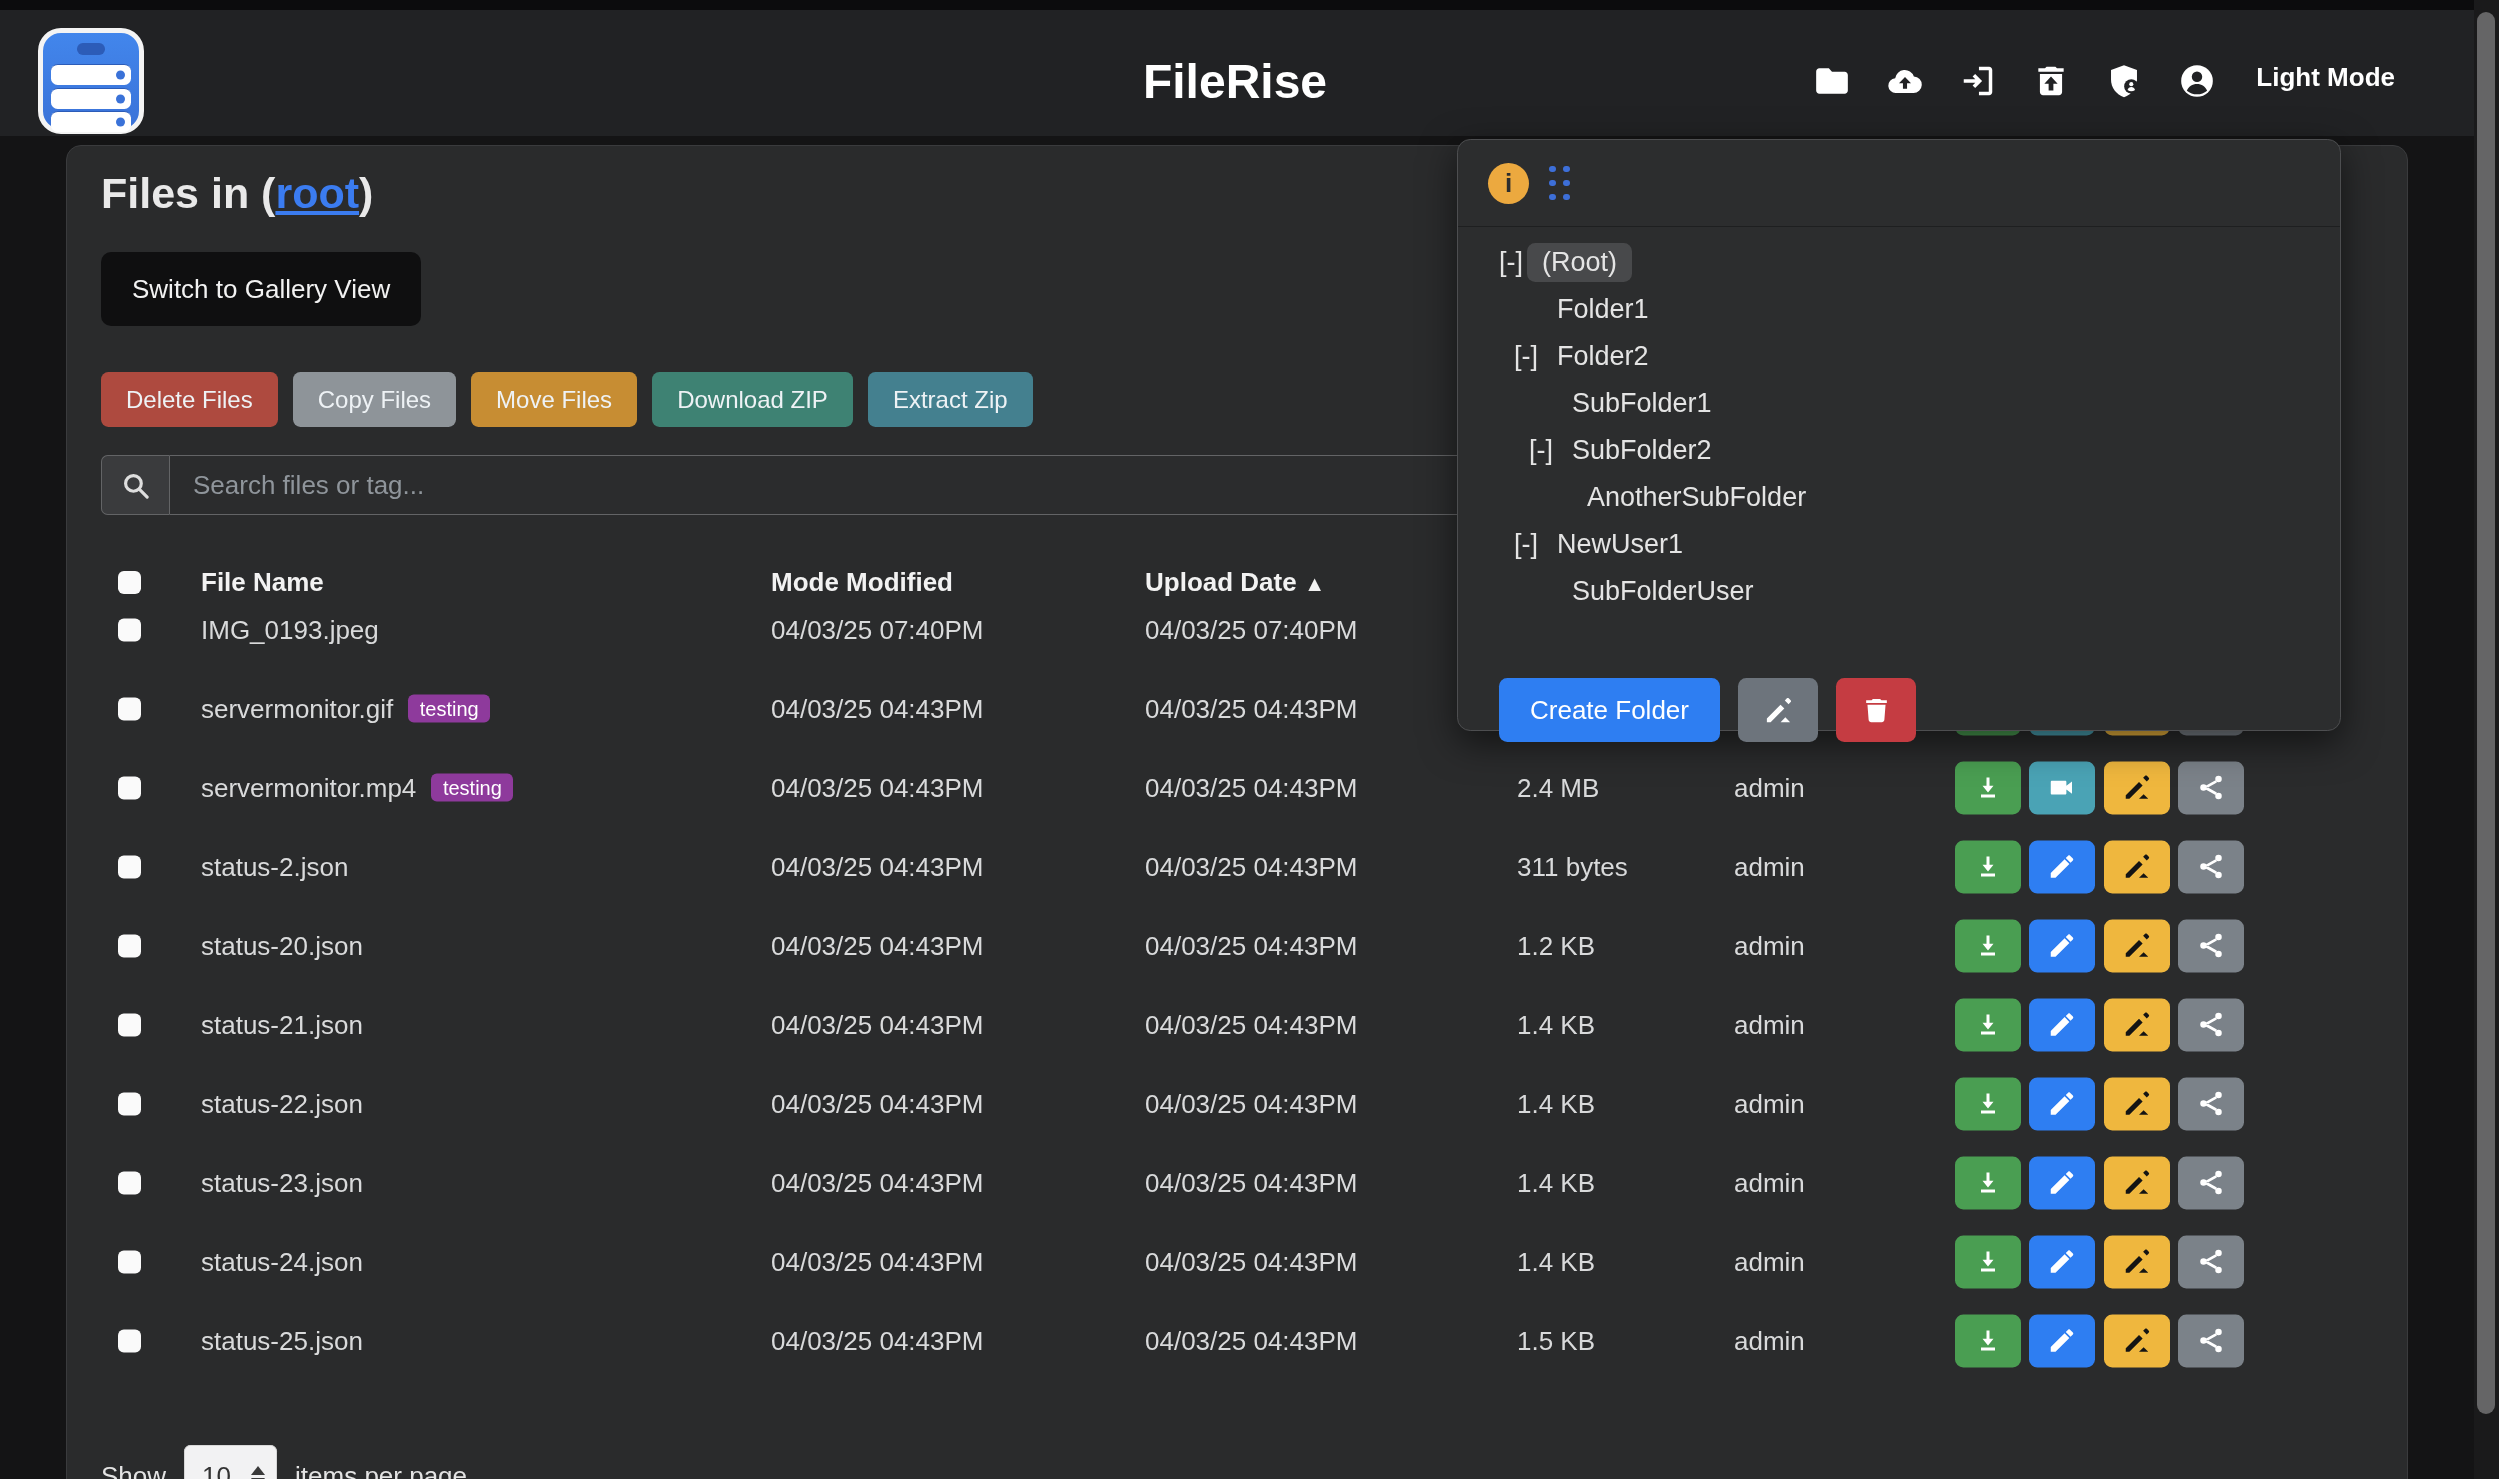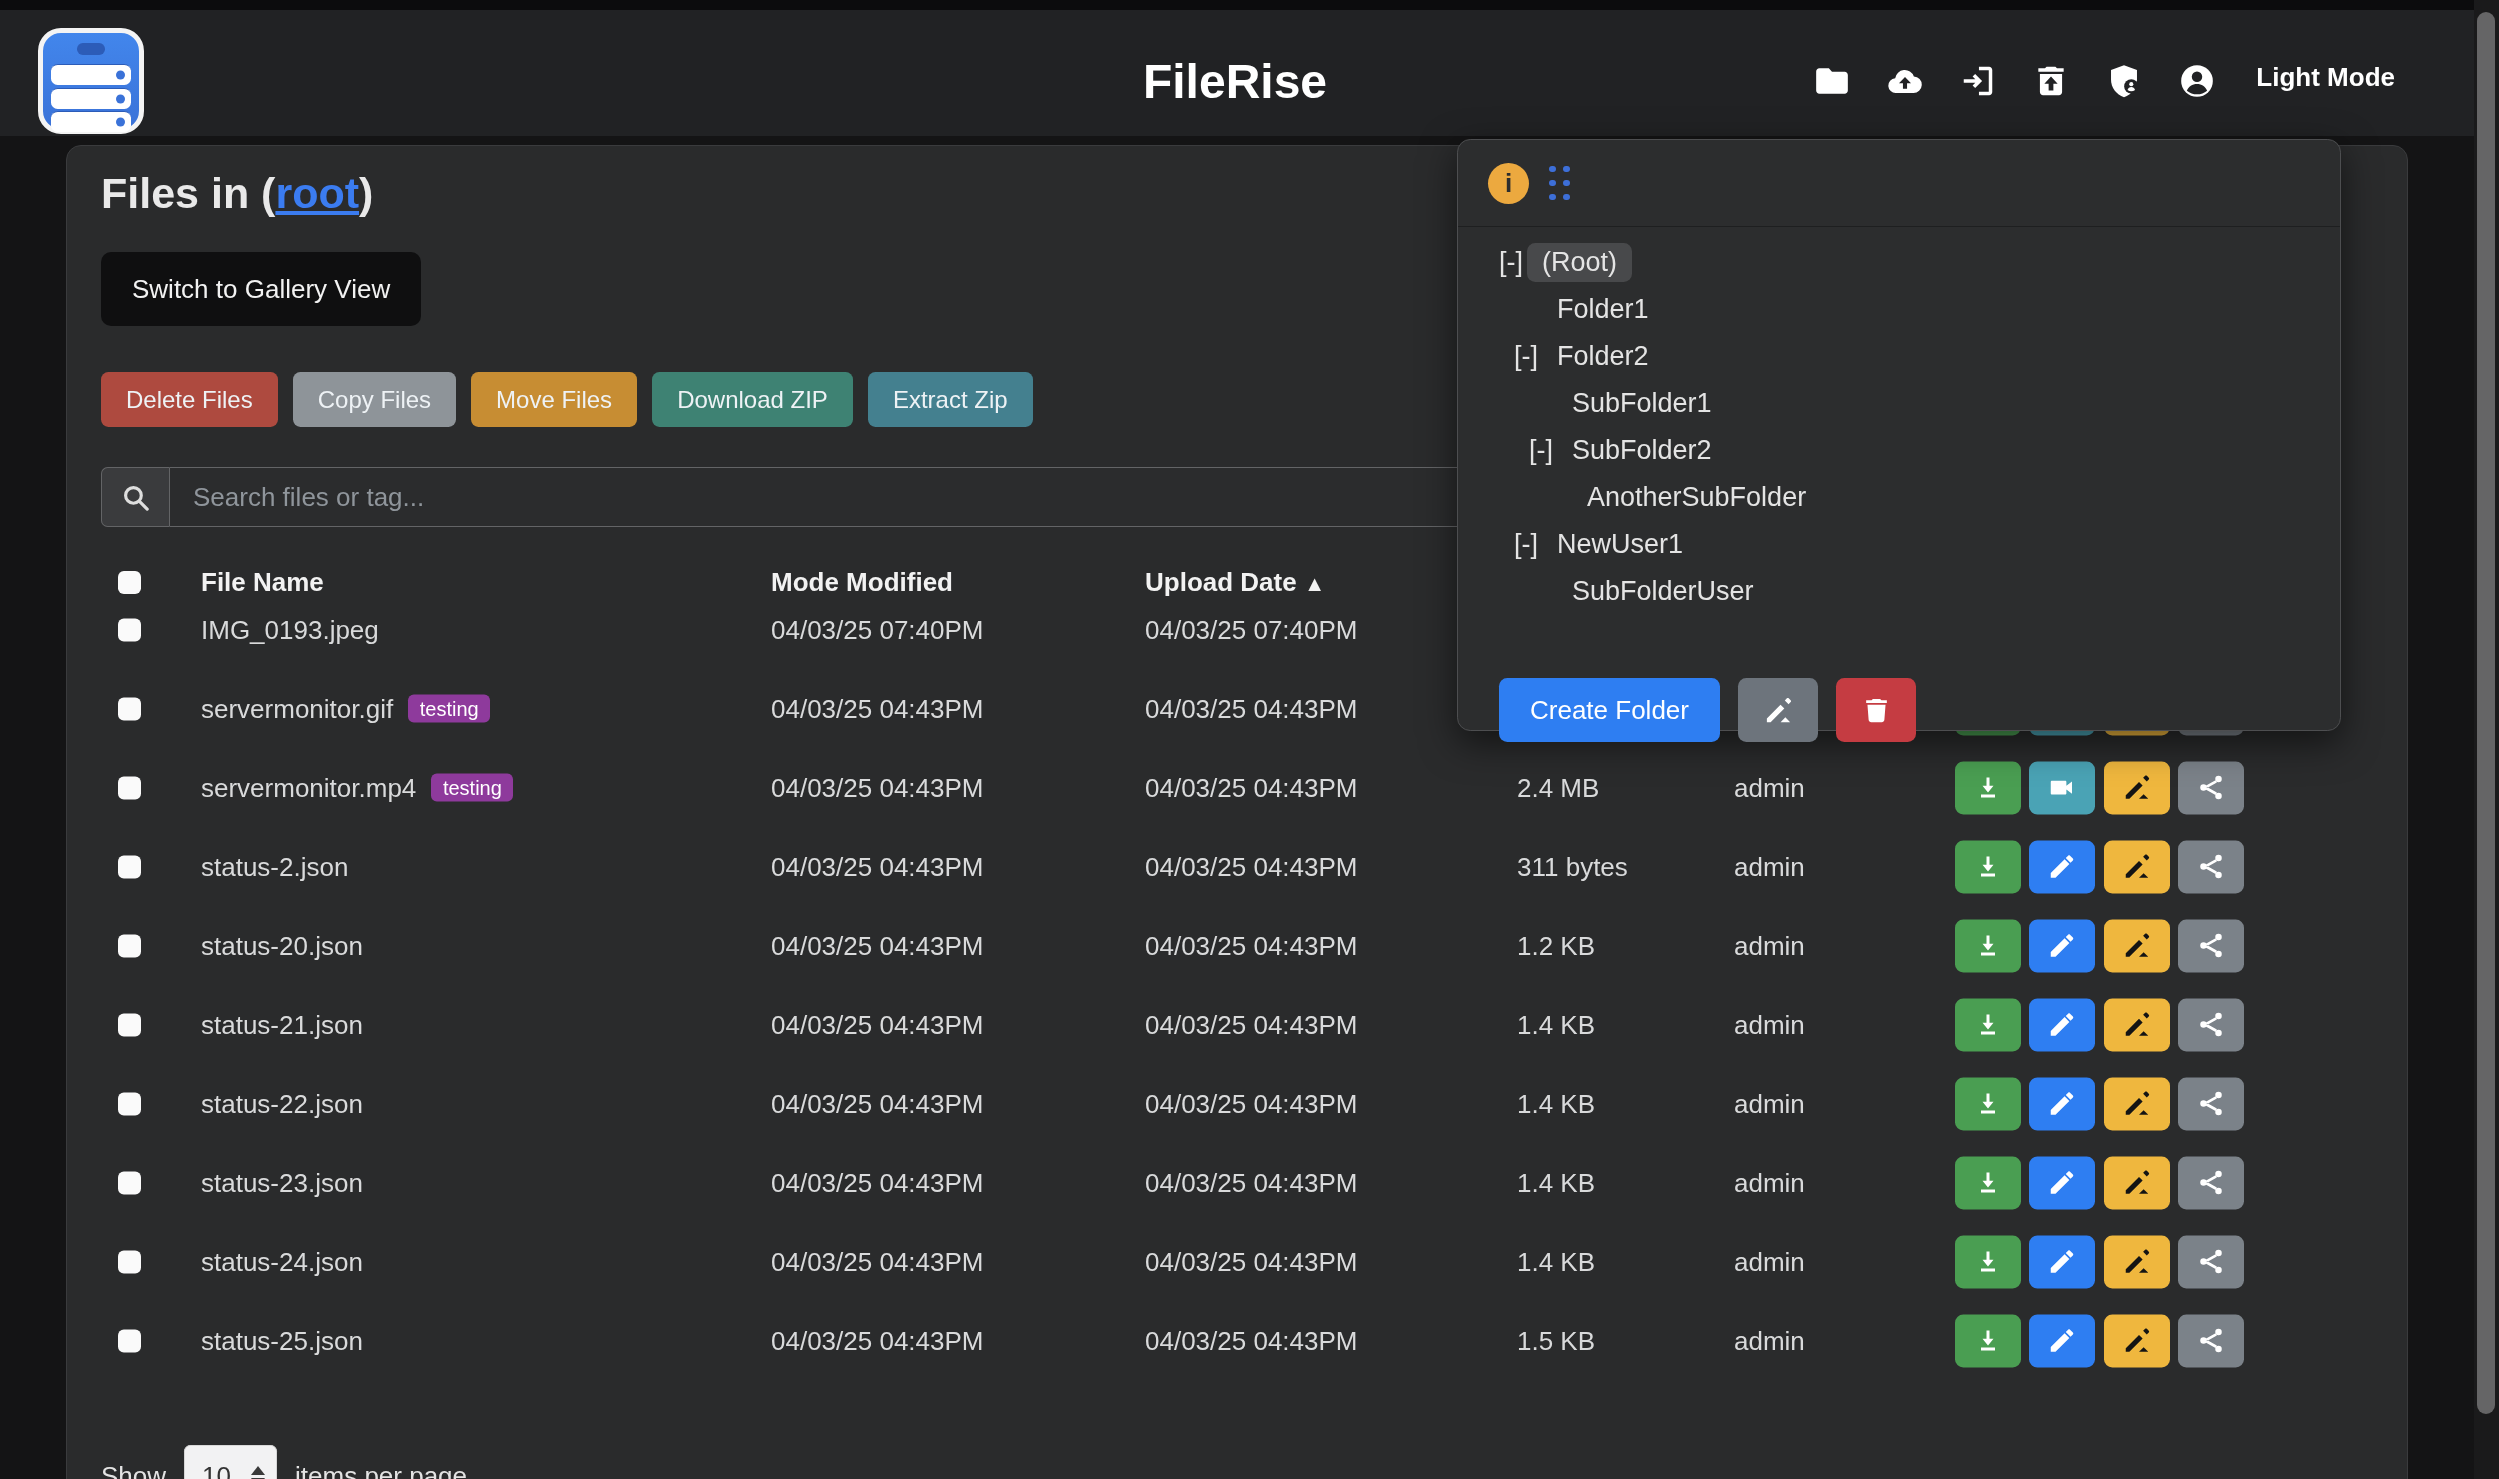--- a/index.html
+++ b/index.html
@@ -23,21 +23,21 @@
   #rail .thumb{position:absolute;left:3.3px;top:11.6px;width:18px;height:1402px;border-radius:9px;background:#656566;}
   
   #card{left:66px;top:145px;width:2342px;height:1405px;background:#2a2b2c;border:0.8px solid #3a3b3d;border-radius:15px;box-sizing:border-box;}
   #heading{left:101px;top:169px;font-size:43px;font-weight:bold;color:#e9e9e9;}
   #heading a{color:#3b7cf0;text-decoration:underline;cursor:pointer;}
   #gallery-btn{left:101px;top:252px;height:74px;padding:0 31px;background:#0f0f10;color:#f2f2f2;border:none;border-radius:10px;
     font-size:26px;font-family:inherit;cursor:pointer;}
   #bulk-toolbar{left:101px;top:372px;display:flex;gap:15px;}
   .tbtn{height:55px;padding:0 25px;border:none;border-radius:7.4px;color:#eef2f5;font-size:24px;font-family:inherit;cursor:pointer;}
   
-  #search-wrap{left:101px;top:467px;width:2125px;height:60px;display:flex;box-sizing:border-box;}
+  #search-wrap{left:101px;top:455px;width:2125px;height:60px;display:flex;box-sizing:border-box;}
   #search-iconbox{width:68px;height:60px;background:#3a3b3d;border:0.8px solid #636466;border-right:none;border-radius:6.6px 0 0 6.6px;
     display:flex;align-items:center;justify-content:center;box-sizing:border-box;}
   #search-iconbox svg{width:33px;height:33px;color:#e3e3e3;}
   #search-input{flex:1;height:60px;background:#2b2c2d;border:0.8px solid #636466;border-radius:0 3.3px 3.3px 0;box-sizing:border-box;
     color:#e6e6e6;font-size:26px;padding:0 23px;font-family:inherit;outline:none;}
   #search-input::placeholder{color:#8f959b;}
   
   .checkbox{width:23px;height:23px;background:#fafafa;border-radius:5.8px;cursor:pointer;}
   #thead{left:0;top:564px;width:2408px;height:36px;}
   #thead .checkbox{position:absolute;left:118px;top:6.6px;}

